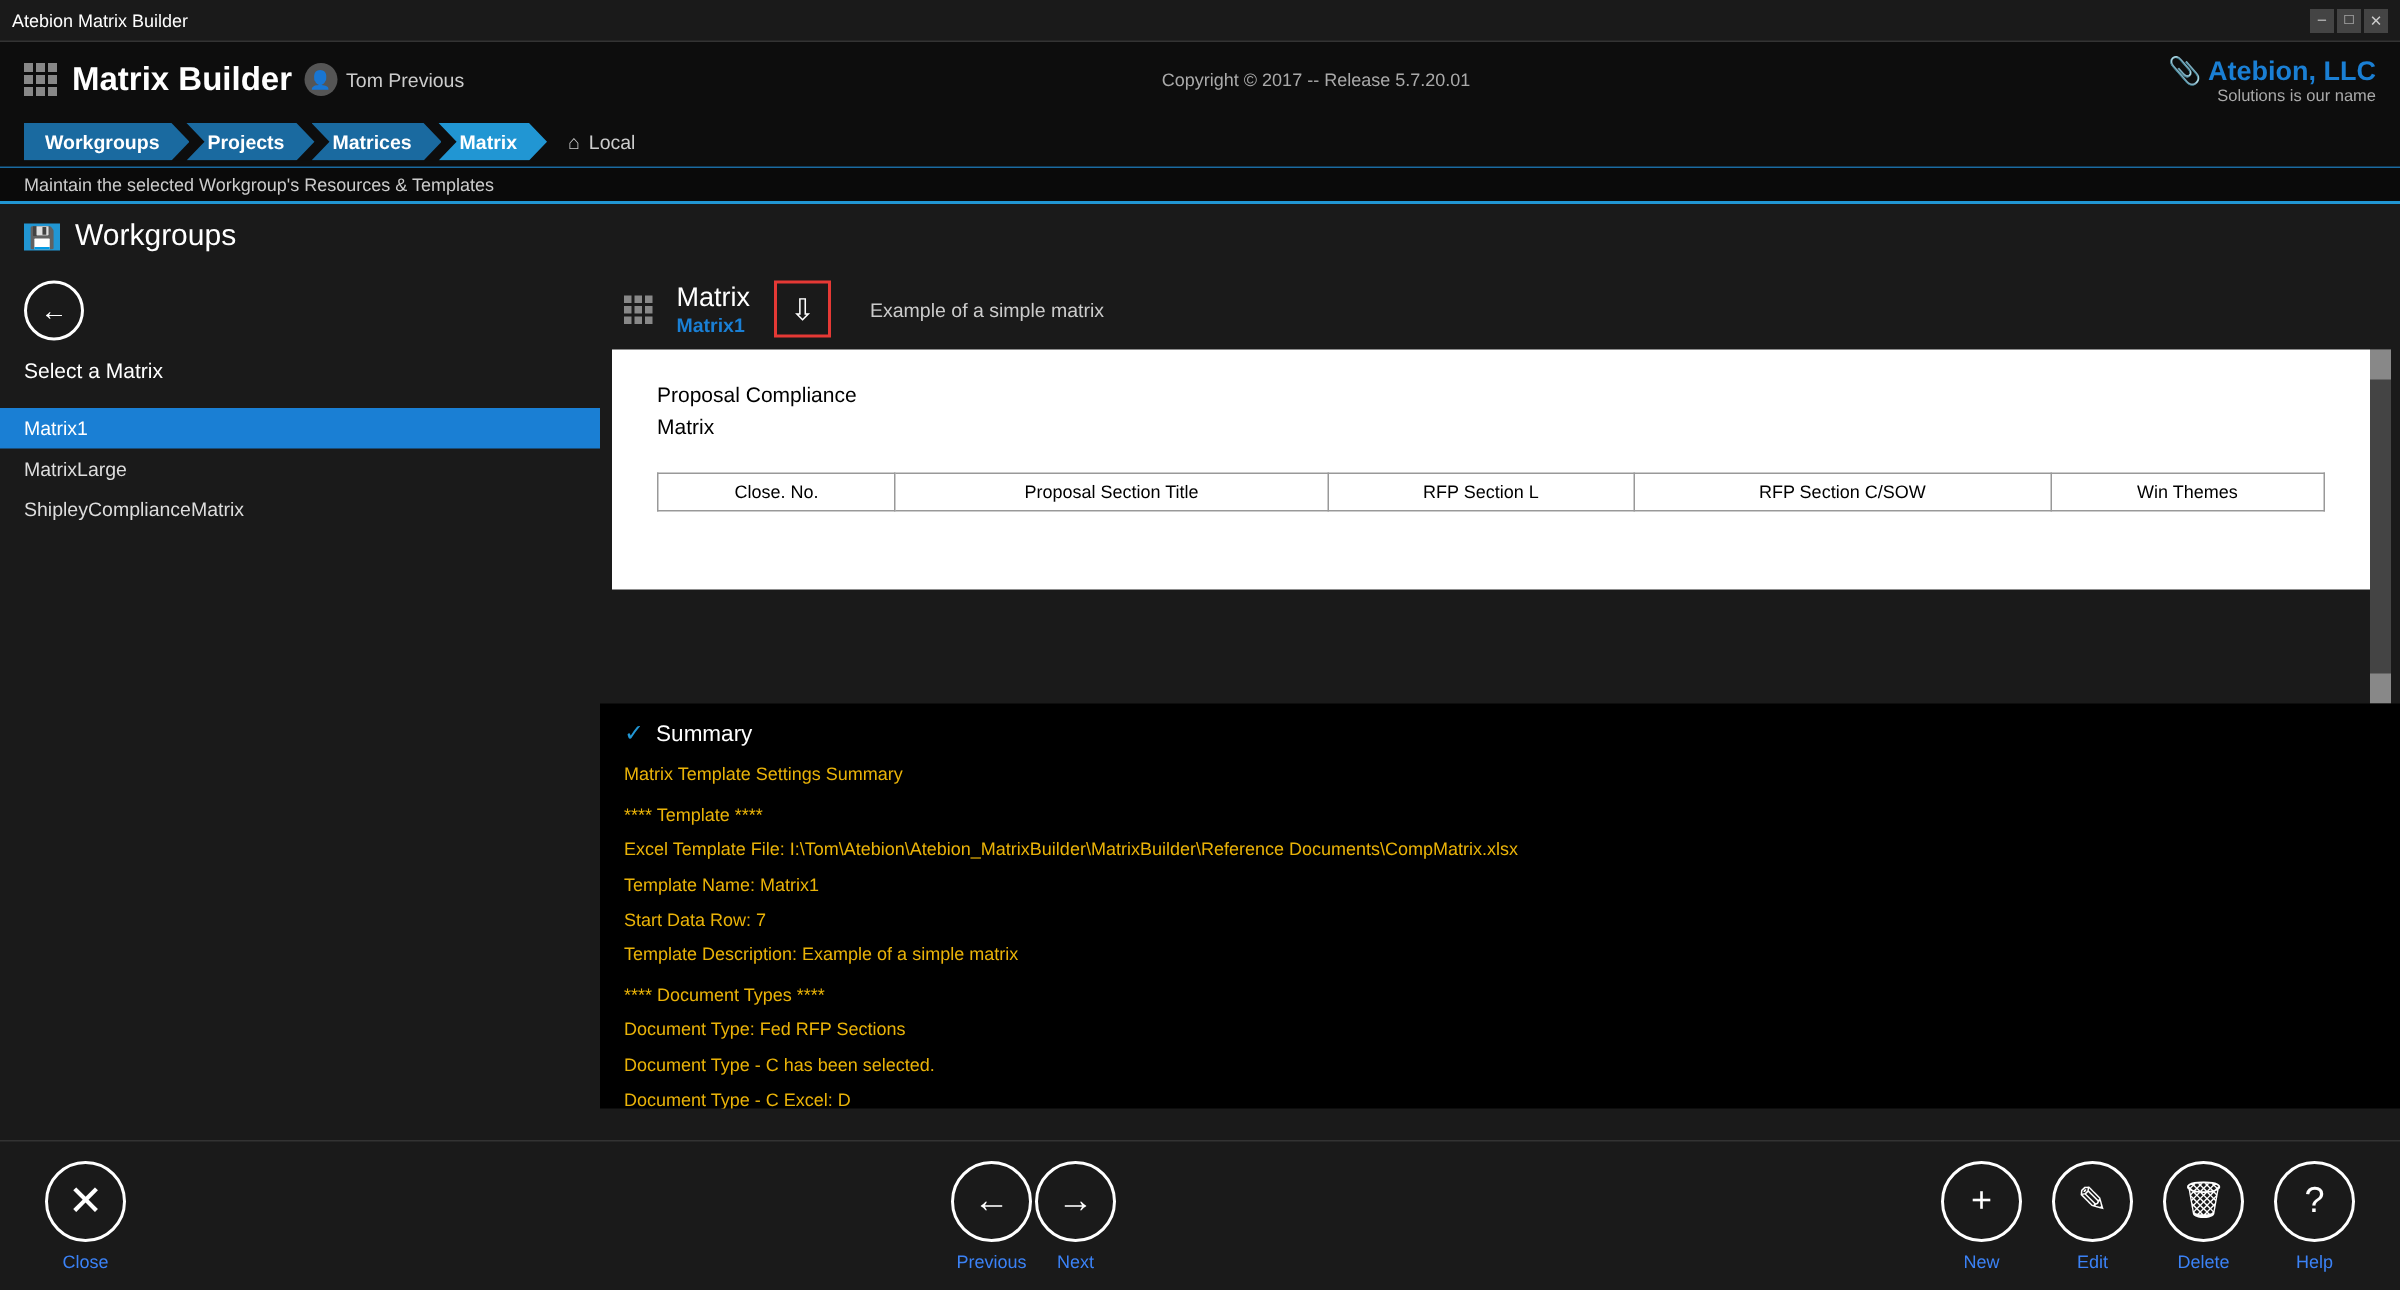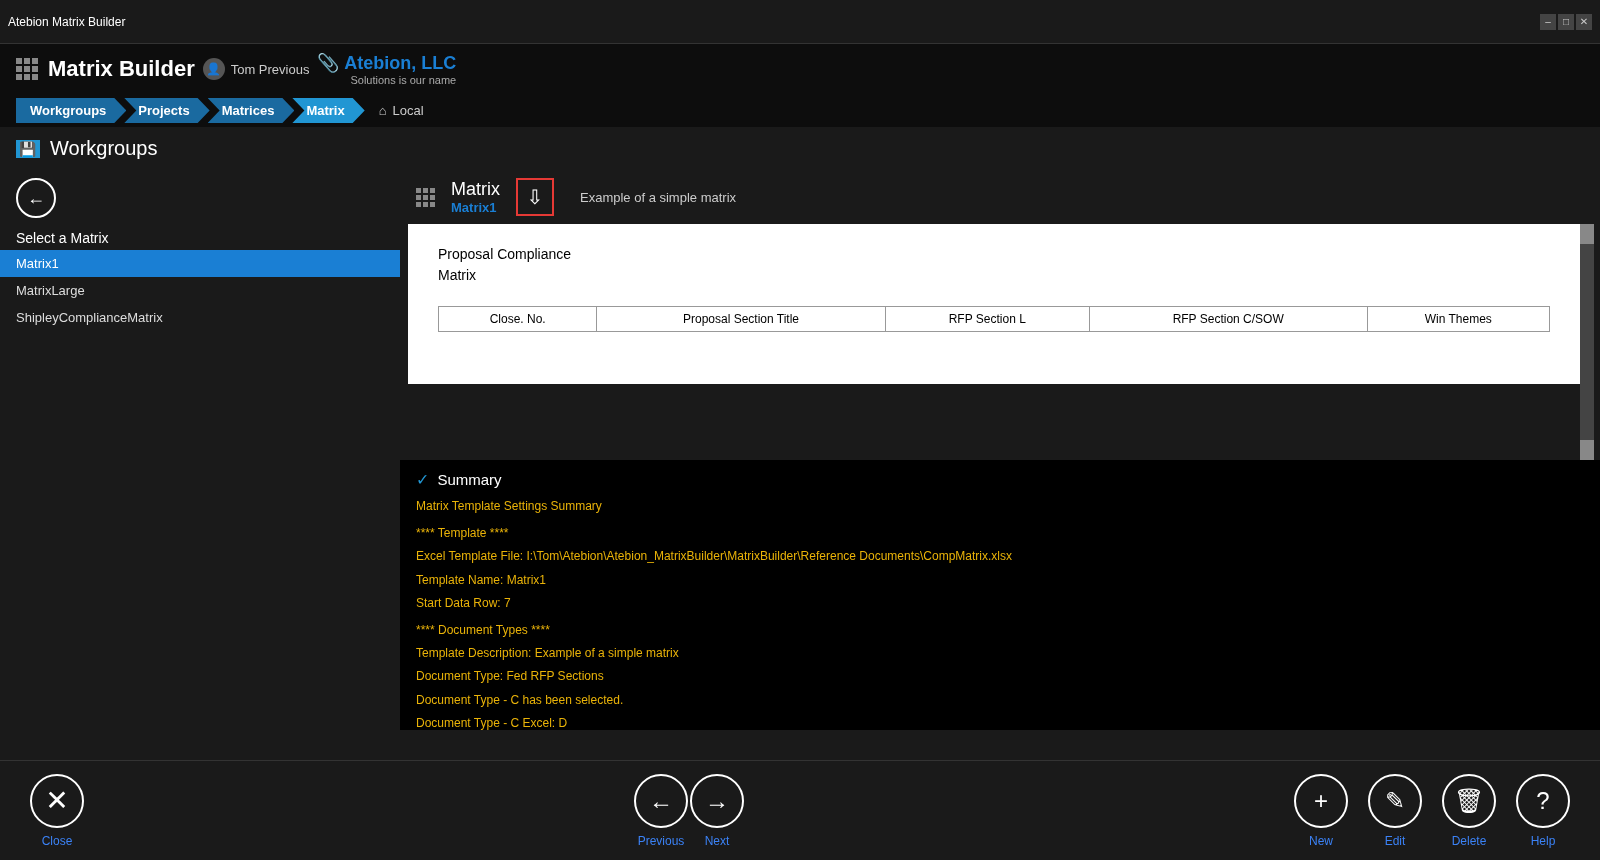--- a/index.html
+++ b/index.html
@@ -10,21 +10,21 @@
       font-size: 13px;
       width: 1600px;
       height: 860px;
       overflow: hidden;
       position: relative;
     }
 
     
     .title-bar {
       background: #1a1a1a;
-      height: 44px;
+      height: 28px;
       display: flex;
       align-items: center;
       padding: 0 8px;
       justify-content: space-between;
       border-bottom: 1px solid #333;
     }
     .title-bar-left {
       display: flex;
       align-items: center;
       gap: 6px;
@@ -205,21 +205,21 @@
       font-size: 18px;
       cursor: pointer;
       display: flex;
       align-items: center;
       justify-content: center;
       margin: 8px 16px;
     }
     .sidebar-label {
       color: #fff;
       font-size: 14px;
-      padding: 4px 16px 4px;
+      padding: 4px 16px 17px;
     }
     .matrix-list {
       list-style: none;
     }
     .matrix-item {
       padding: 6px 16px;
       cursor: pointer;
       color: #ddd;
       font-size: 13px;
     }
@@ -410,40 +410,44 @@
         <div class="grid-dot"></div>
       </div>
       <span class="app-title">Matrix Builder</span>
     </div>
 
     <div class="user-info">
       <div class="user-icon">👤</div>
       <span>Tom Previous</span>
     </div>
 
+    <span class="copyright-text">Copyright © 2017 -- Release 5.7.20.01</span>
 
     <div class="atebion-logo">
       <div class="brand">
         <span>📎 </span><span>Atebion</span><span style="color:#1a7fd4">, LLC</span>
       </div>
       <div class="tagline">Solutions is our name</div>
     </div>
   </div>
 
   <div class="breadcrumb-nav">
     <div class="breadcrumb-item">Workgroups</div>
     <div class="breadcrumb-item">Projects</div>
     <div class="breadcrumb-item">Matrices</div>
     <div class="breadcrumb-item active">Matrix</div>
     <div class="breadcrumb-home">
       <span>⌂</span>
       <span>Local</span>
     </div>
   </div>
 
+  <div class="subtitle-bar">
+    <span>Maintain the selected Workgroup's Resources &amp; Templates</span>
+  </div>
 </div>
 
 <div class="section-header">
   <div class="section-header-icon">💾</div>
   <span class="section-title">Workgroups</span>
 </div>
 
 <div class="main-content" style="height:560px;">
 
   <div class="sidebar">
@@ -510,22 +514,22 @@
     <div class="summary-panel" style="max-height:270px; overflow:hidden; padding-right:20px;">
       <div class="summary-header">
         <span class="check-icon">✓</span>
         <span class="summary-title">Summary</span>
       </div>
       <div class="summary-text">Matrix Template Settings Summary</div>
       <div class="summary-text" style="margin-top:8px;">**** Template ****</div>
       <div class="summary-text">Excel Template File: I:\Tom\Atebion\Atebion_MatrixBuilder\MatrixBuilder\Reference Documents\CompMatrix.xlsx</div>
       <div class="summary-text">Template Name: Matrix1</div>
       <div class="summary-text">Start Data Row: 7</div>
+      <div class="summary-text">Template Description: Example of a simple matrix</div>
       <div class="summary-text" style="margin-top:8px;">**** Document Types ****</div>
-      <div class="summary-text">Template Description: Example of a simple matrix</div>
       <div class="summary-text">Document Type: Fed RFP Sections</div>
       <div class="summary-text">Document Type - C has been selected.</div>
       <div class="summary-text">Document Type - C Excel: D</div>
 
     </div>
   </div>
 </div>
 
 <div class="bottom-toolbar">
 

